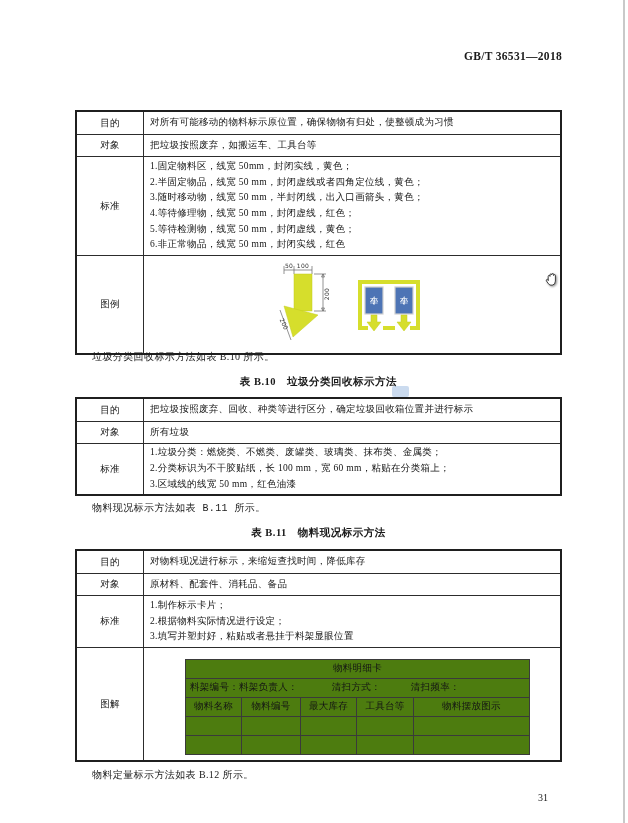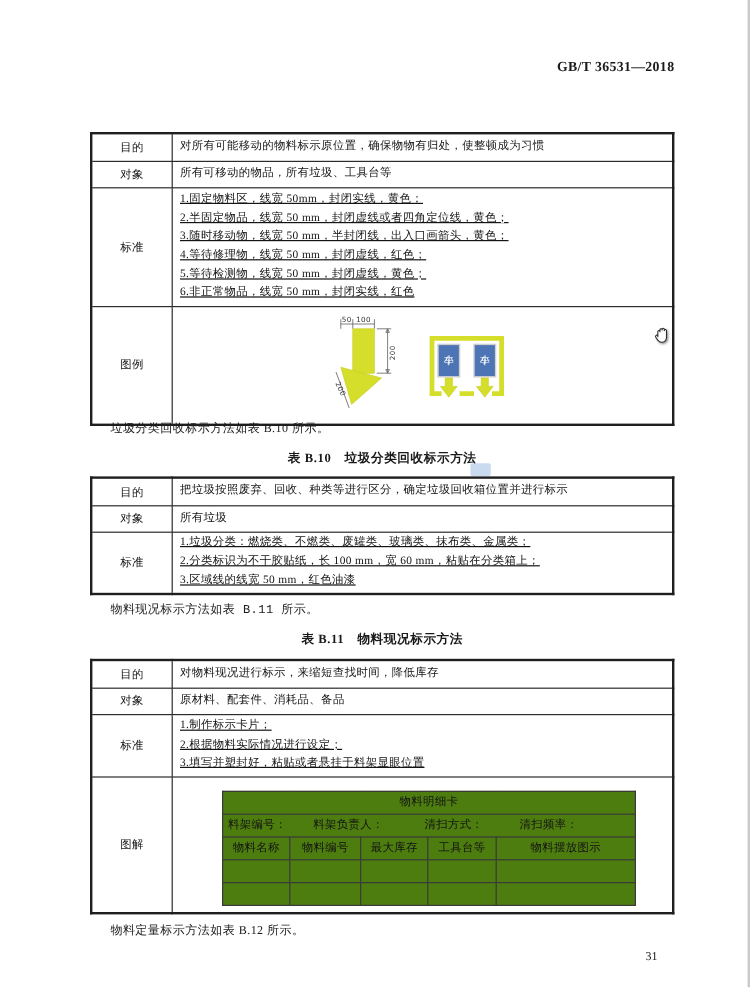--- a/index.html
+++ b/index.html
@@ -8,30 +8,30 @@
     font-family:"Liberation Serif","DejaVu Serif",serif;color:#1a1a1a;
   }
   .scan-edge{position:absolute;top:0;left:623px;width:2px;height:823px;background:#c9c9c9;}
   .doc-code{position:absolute;top:50px;right:66px;font-size:11.5px;font-weight:bold;letter-spacing:.3px;}
   .caption{position:absolute;left:75px;width:487px;text-align:center;font-weight:bold;font-size:10.5px;letter-spacing:.5px;}
   .para{position:absolute;left:92px;font-size:10px;letter-spacing:.4px;}
   .page-number{position:absolute;top:792px;right:80px;font-size:10px;}
   table.spec{position:absolute;left:75px;width:487px;border-collapse:collapse;table-layout:fixed;background:#fff;border:2px solid #1f1f1f;}
   table.spec td{border:1px solid #2c2c2c;font-size:9.5px;padding:1px 6px;vertical-align:middle;color:#141414;letter-spacing:.3px;}
   td.lbl{width:54px;text-align:center;padding:1px 2px;}
-  .std-line{line-height:15.7px;white-space:nowrap;text-decoration:underline;}
+  .std-line{line-height:15.7px;white-space:nowrap;}
   td.content{line-height:15.7px;}
   .legend-cell{position:relative;padding:0 !important;}
   
   table.card{border-collapse:collapse;table-layout:fixed;width:345px;margin:5px 0 0 41px;background:#4d7c0f;}
   table.card td{border:1px solid #3a3a3a;font-size:9.5px;height:18px;padding:0 4px;text-align:center;letter-spacing:.3px;}
   .card-title{text-align:center;}
   .meta-row{display:flex;align-items:center;text-align:left;}
   .meta-row span{white-space:nowrap;}
-  .meta-row span:nth-child(2){margin-left:22px;}
+  .meta-row span:nth-child(2){}
   .meta-row span:nth-child(3){margin-left:34px;}
   .meta-row span:nth-child(4){margin-left:30px;}
   
   .fig{position:absolute;}
   .dim-line{stroke:#666;stroke-width:.7;fill:none;}
   .dim-text{fill:#333;font-size:6px;font-family:"DejaVu Sans",sans-serif;}
   .arrow-shape{fill:#d6de2c;stroke:#c3cc1e;stroke-width:.5;}
   .bracket{stroke:#d6de2c;stroke-width:4;fill:none;}
   .cart-box{fill:#4d74b5;stroke:#d0d0d0;stroke-width:1.2;}
   .cart-label{position:absolute;writing-mode:vertical-rl;color:#ffffff;font-size:8px;line-height:10px;letter-spacing:1px;font-family:"Liberation Sans",sans-serif;}
@@ -49,21 +49,21 @@
   <div class="caption" style="top:81px;margin-top:40px;">表 B.9　物料原位置标示方法</div>
 
   <table class="spec" style="top:110px;">
     <tbody>
         <tr>
       <td class="lbl" style="height:20px;">目的</td>
       <td class="content">对所有可能移动的物料标示原位置，确保物物有归处，使整顿成为习惯</td>
     </tr>
     <tr>
       <td class="lbl" style="height:19px;">对象</td>
-      <td class="content">所有可移动的物品，所有垃圾、工具台等</td>
+      <td class="content">把垃圾按照废弃，如搬运车、工具台等</td>
     </tr>
     <tr>
       <td class="lbl" style="height:96px;">标准</td>
       <td>
         <div class="std-line">1.固定物料区，线宽 50mm，封闭实线，黄色；</div>
         <div class="std-line">2.半固定物品，线宽 50 mm，封闭虚线或者四角定位线，黄色；</div>
         <div class="std-line">3.随时移动物，线宽 50 mm，半封闭线，出入口画箭头，黄色；</div>
         <div class="std-line">4.等待修理物，线宽 50 mm，封闭虚线，红色；</div>
         <div class="std-line">5.等待检测物，线宽 50 mm，封闭虚线，黄色；</div>
         <div class="std-line">6.非正常物品，线宽 50 mm，封闭实线，红色</div>

